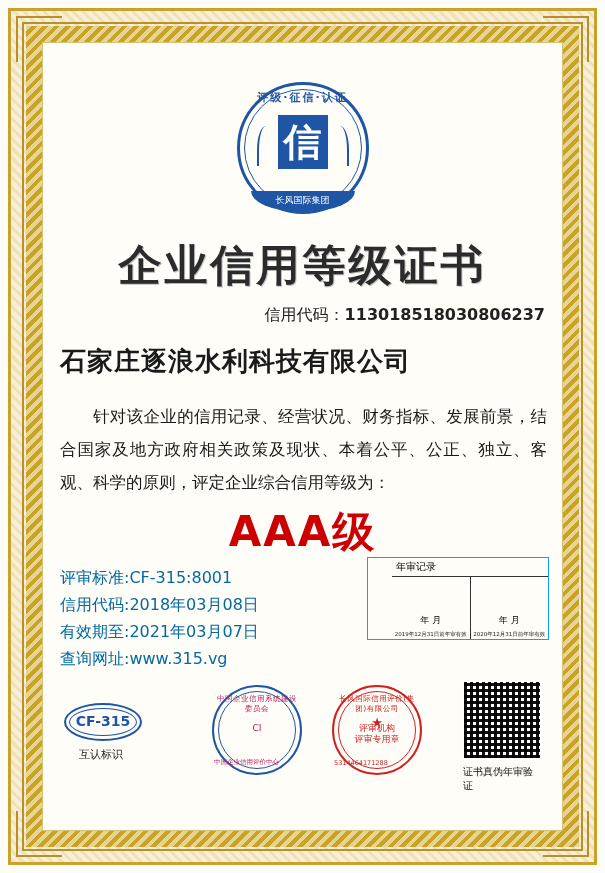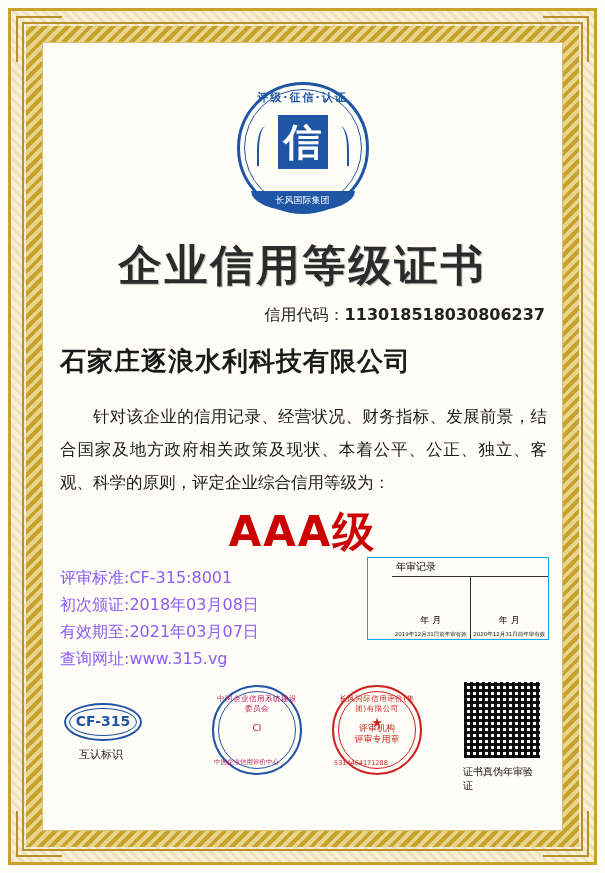--- a/index.html
+++ b/index.html
@@ -203,21 +203,21 @@
     letter-spacing: 2px;
     font-family: "DejaVu Sans", sans-serif;
   }
 
   .details {
     position: absolute;
     top: 512px;
     left: 8px;
     font-size: 16px;
     line-height: 27px;
-    color: #8b5cf6;
+    color: #0369a1;
     font-family: "DejaVu Sans", sans-serif;
   }
 
   
   .review-box {
     position: absolute;
     top: 505px;
     right: 4px;
     width: 182px;
     border: 1px solid #0ea5e9;
@@ -405,21 +405,21 @@
     <div class="company">石家庄逐浪水利科技有限公司</div>
 
     <div class="body-text">
       <span class="indent">针对该企业的信用记录、经营状况、财务指标、发展前景，结合国家及地方政府相关政策及现状、本着公平、公正、独立、客观、科学的原则，评定企业综合信用等级为：</span>
     </div>
 
     <div class="grade">AAA级</div>
 
     <div class="details">
       <div>评审标准:CF-315:8001</div>
-      <div>初次颁证:2018年03月08日</div>
+      <div>信用代码:2018年03月08日</div>
       <div>有效期至:2021年03月07日</div>
       <div>查询网址:www.315.vg</div>
     </div>
 
     <div class="review-box">
       <div class="review-title">年审记录</div>
       <div class="review-cells">
         <div class="review-cell">
           <div class="ym">年    月</div>
           <div class="note">2019年12月31日前年审有效</div>

